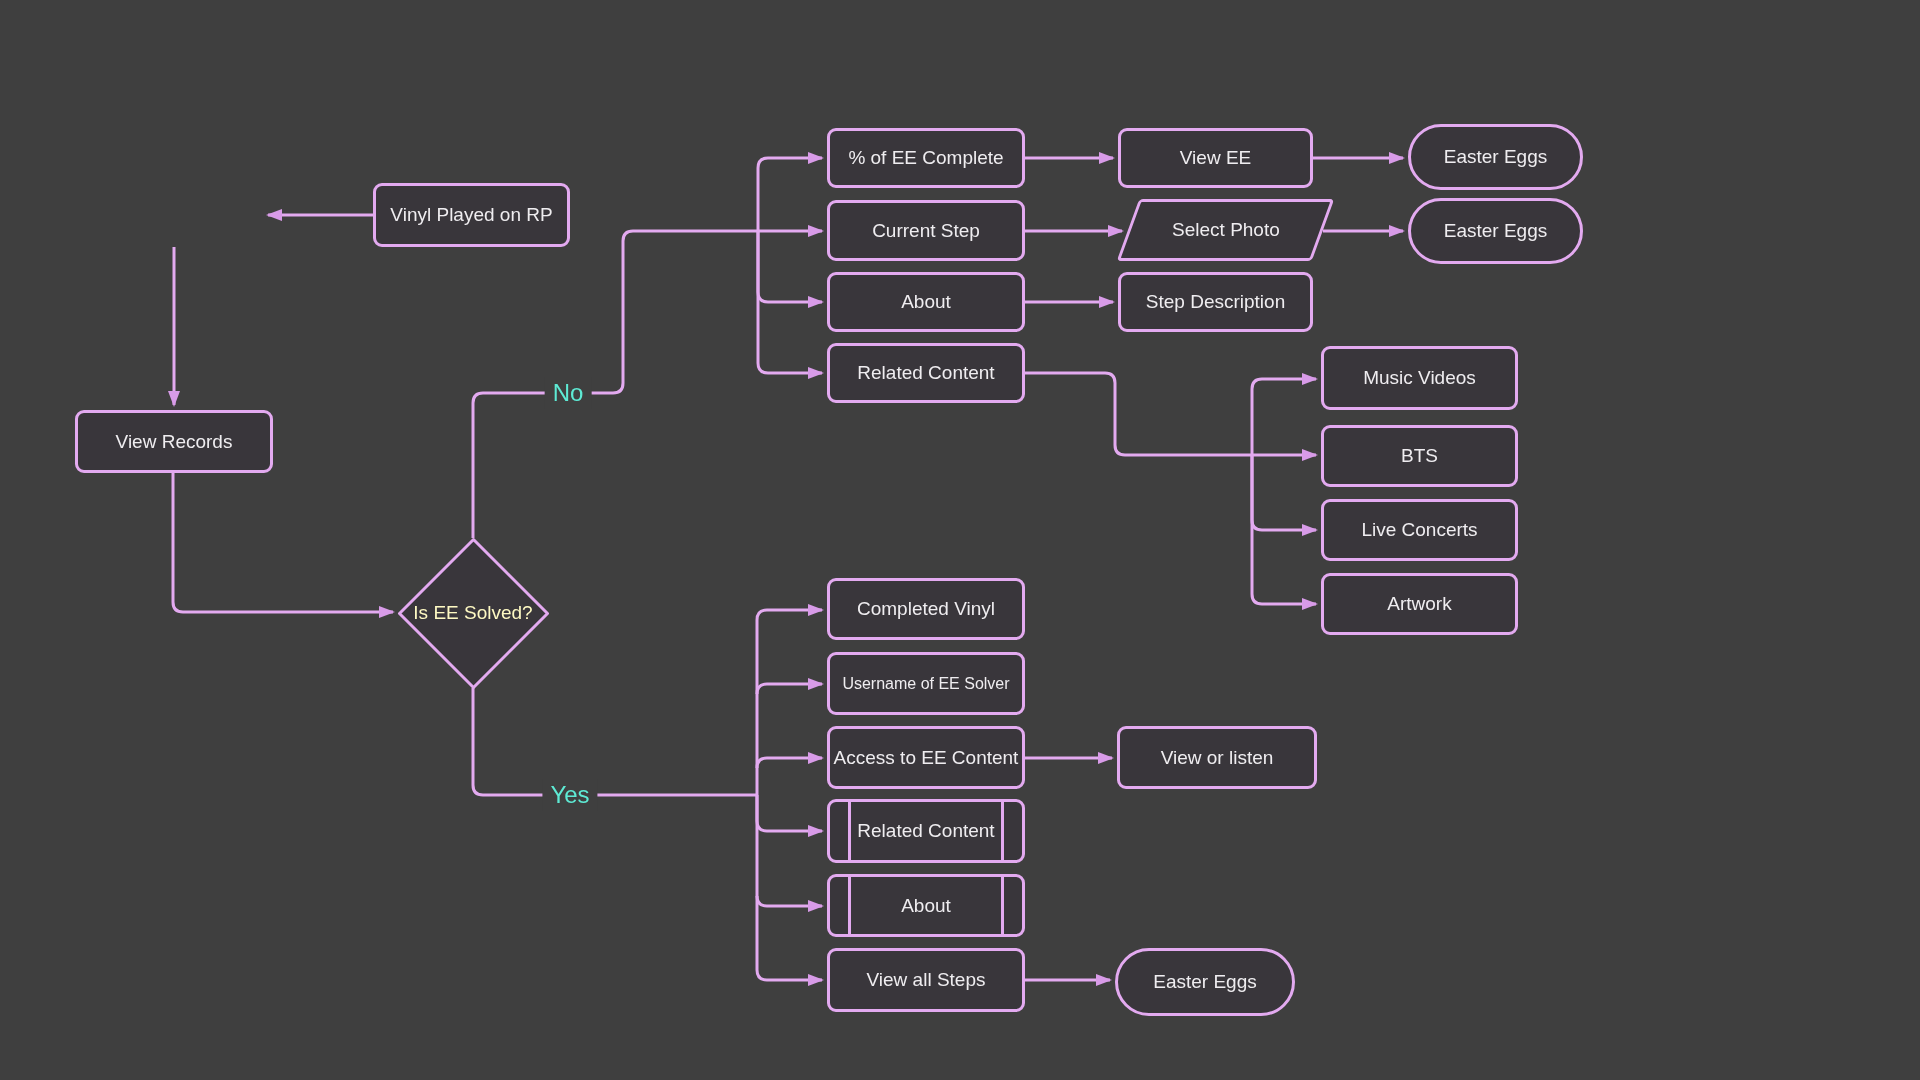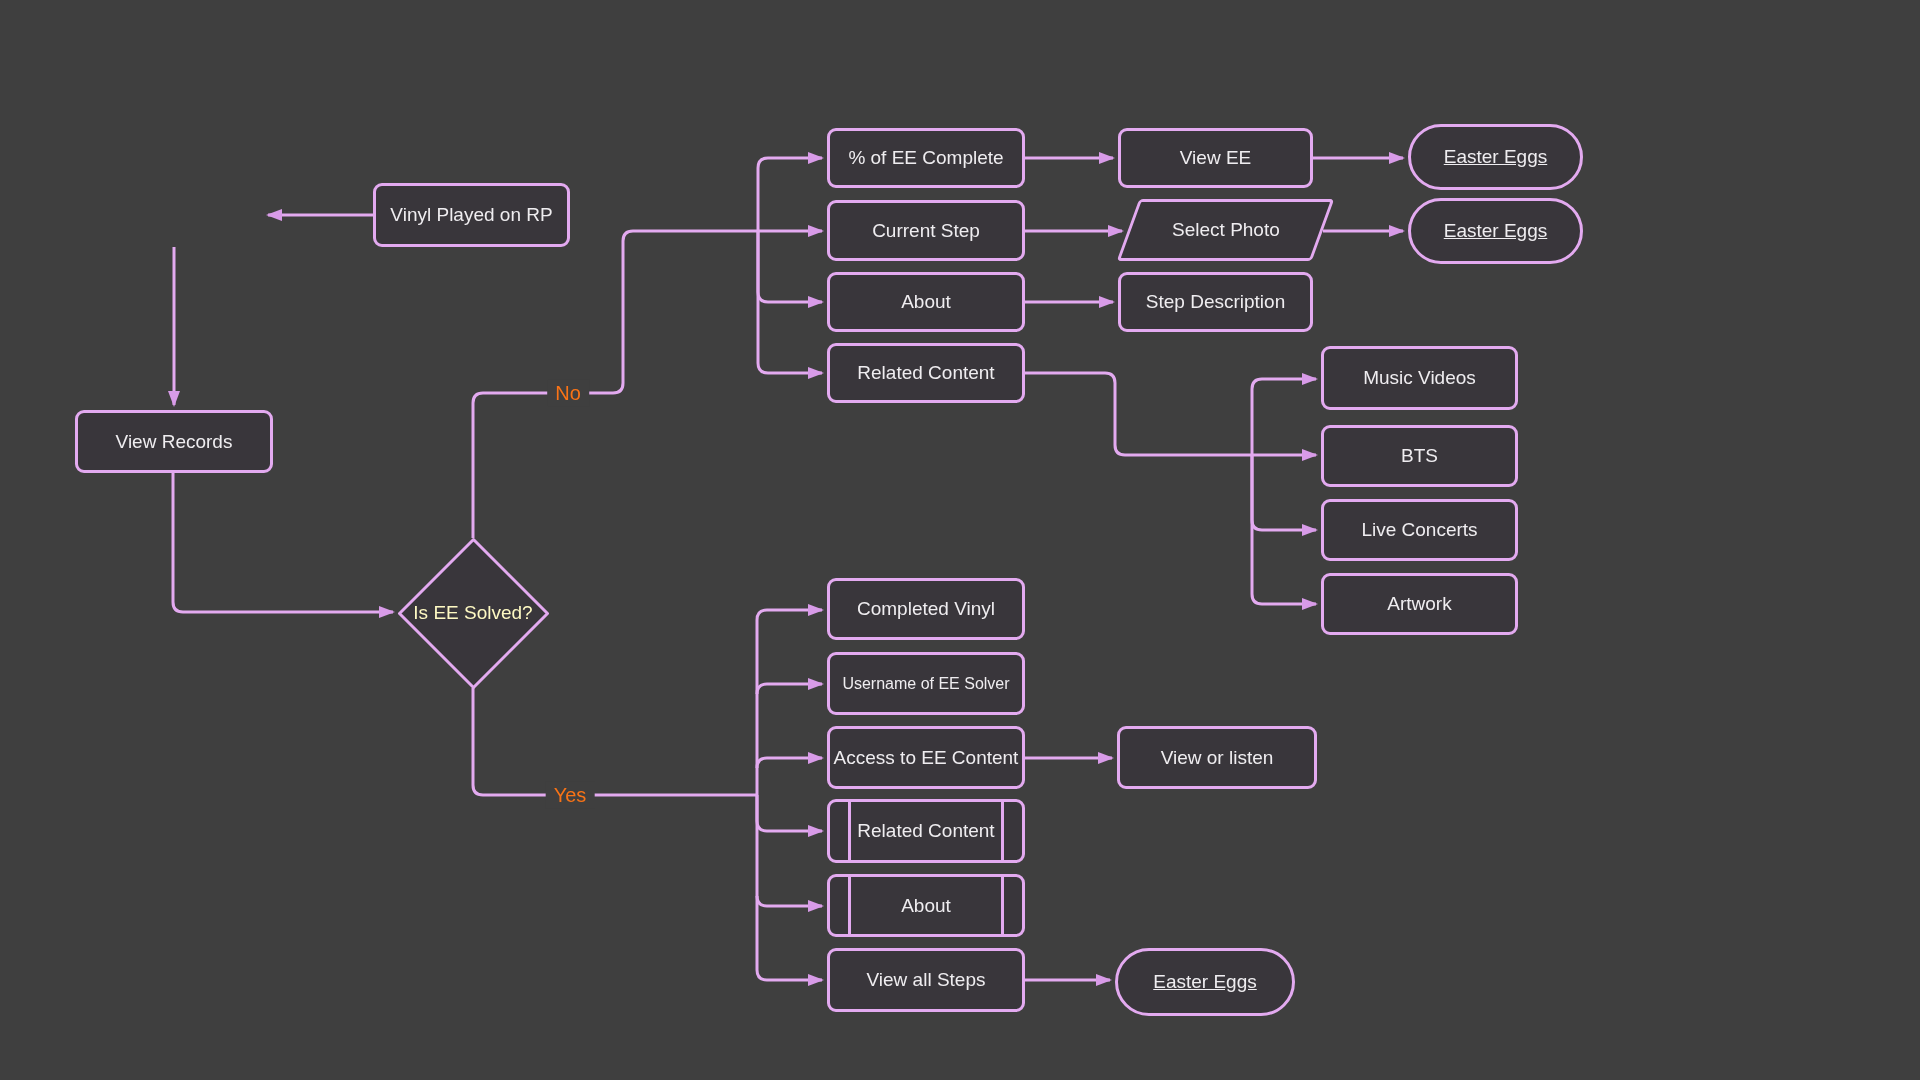--- a/index.html
+++ b/index.html
@@ -4,33 +4,33 @@
 <style>
   html,body{margin:0;padding:0;background:#3f3f3f;width:1920px;height:1080px;overflow:hidden;}
   .canvas{position:relative;width:1920px;height:1080px;background:#3f3f3f;
           font-family:"Liberation Sans","DejaVu Sans",sans-serif;}
   svg.edges{position:absolute;left:0;top:0;width:1920px;height:1080px;}
   svg.edges path.edge{fill:none;stroke:#e3aaf0;stroke-width:3;}
   svg.edges polygon.diamond{fill:#39363b;stroke:#e3aaf0;stroke-width:3;stroke-linejoin:round;}
   .node{position:absolute;box-sizing:border-box;background:#39363b;border:3px solid #e3aaf0;
         border-radius:9px;display:flex;align-items:center;justify-content:center;
         color:#efedf0;font-size:19px;text-align:center;line-height:1.25;}
-  .node.stadium{border-radius:999px;text-decoration:underline;}
+  .node.stadium{border-radius:999px;}
   .node.small-text{font-size:16px;}
   .node.para{transform:skewX(-20deg);border-radius:4px;}
   .node.para .unskew{display:block;transform:skewX(20deg);}
   .node.subroutine::before,.node.subroutine::after{content:"";position:absolute;top:0;bottom:0;
         width:3px;background:#e3aaf0;}
   .node.subroutine::before{left:18px;}
   .node.subroutine::after{right:18px;}
   .decision-label{position:absolute;left:403px;top:575px;width:140px;height:76px;
         display:flex;align-items:center;justify-content:center;color:#fef9c3;
         font-size:19px;text-align:center;line-height:1.35;}
   .edge-label{position:absolute;transform:translate(-50%,-50%);background:#3f3f3f;
-        color:#f97316;font-size:20px;padding:2px 8px;}
+        color:#5eead4;font-size:24px;padding:2px 8px;}
 </style>
 </head>
 <body>
 
 <div class="canvas">
 
   <svg class="edges" width="1920" height="1080" viewBox="0 0 1920 1080">
     <defs>
       <marker id="arrow" viewBox="0 0 16 12" refX="14" refY="6" markerWidth="16" markerHeight="12" markerUnits="userSpaceOnUse" orient="auto-start-reverse">
         <path d="M0,0 L16,6 L0,12 Z" fill="#d89be8"></path>

